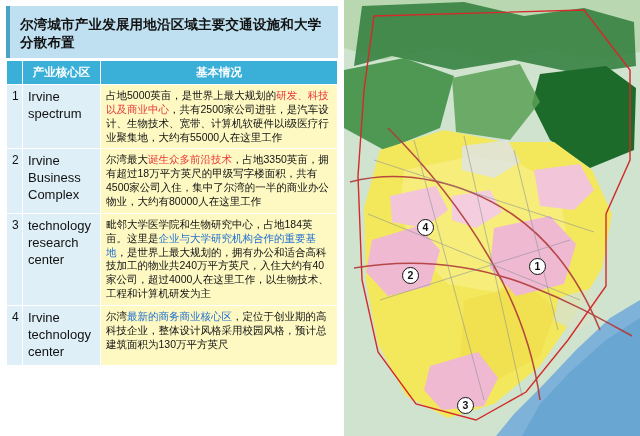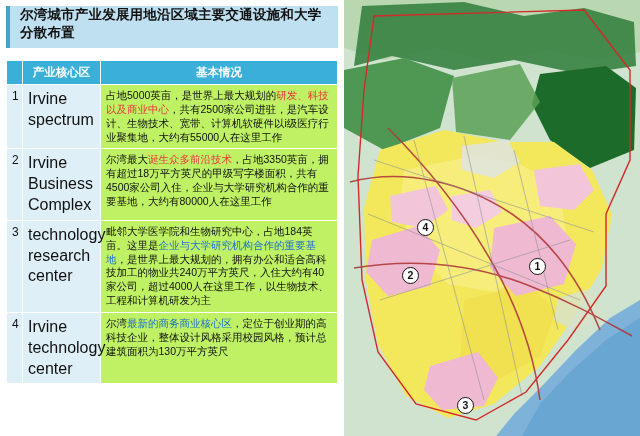--- a/index.html
+++ b/index.html
@@ -15,21 +15,21 @@
     width: 640px; height: 436px;
     background: #ffffff;
   }
 
   
   .title-band {
     position: absolute;
     left: 6px; top: 6px;
     width: 332px;
     background: #bfe0f0;
-    padding: 0 8px 6px 10px;
+    padding: 10px 8px 6px 10px;
     border-left: 4px solid #4aa3c7;
   }
   .title-band .title-text {
     font-size: 13.5px;
     font-weight: bold;
     color: #111111;
     line-height: 1.35;
     letter-spacing: 0.2px;
   }
 
@@ -61,27 +61,27 @@
 
   .cell-num {
     background: #dfeff7;
     font-size: 12px;
     color: #111;
     text-align: center;
     padding: 5px 2px;
   }
   .cell-name {
     background: #dfeff7;
-    font-size: 16px;
+    font-size: 13px;
     color: #111;
     line-height: 1.3;
     margin-left: 8px;
   }
   .cell-desc {
-    background: #bef264;
+    background: #fef9c3;
     font-size: 10.5px;
     color: #111;
     line-height: 1.32;
   }
   .hl-red { color: #e8383d; }
   .hl-blue { color: #1f6fd0; }
 
   
   .map-panel {
     position: absolute;
@@ -151,21 +151,21 @@
     </thead>
     <tbody id="table-body">
         <tr>
           <td class="cell-num">1</td>
           <td class="cell-name">Irvine spectrum</td>
           <td class="cell-desc"><span>占地5000英亩，是世界上最大规划的</span><span class="hl-red">研发、科技以及商业中心</span><span>，共有2500家公司进驻，是汽车设计、生物技术、宽带、计算机软硬件以i级医疗行业聚集地，大约有55000人在这里工作</span></td>
         </tr>
         <tr>
           <td class="cell-num">2</td>
           <td class="cell-name">Irvine Business Complex</td>
-          <td class="cell-desc"><span>尔湾最大</span><span class="hl-red">诞生众多前沿技术</span><span>，占地3350英亩，拥有超过18万平方英尺的甲级写字楼面积，共有4500家公司入住，企业与大学研究机构合作的重要基地，大约有80000人在这里工作</span></td>
+          <td class="cell-desc"><span>尔湾最大</span><span class="hl-red">诞生众多前沿技术</span><span>，占地3350英亩，拥有超过18万平方英尺的甲级写字楼面积，共有4500家公司入住，集中了尔湾的一半的商业办公物业，大约有80000人在这里工作</span></td>
         </tr>
         <tr>
           <td class="cell-num">3</td>
           <td class="cell-name">technology research center</td>
           <td class="cell-desc"><span>毗邻大学医学院和生物研究中心，占地184英亩。这里是</span><span class="hl-blue">企业与大学研究机构合作的重要基地</span><span>，是世界上最大规划的，拥有办公和适合高科技加工的物业共240万平方英尺，入住大约有40家公司，超过4000人在这里工作，以生物技术、工程和计算机研发为主</span></td>
         </tr>
         <tr>
           <td class="cell-num">4</td>
           <td class="cell-name">Irvine technology center</td>
           <td class="cell-desc"><span>尔湾</span><span class="hl-blue">最新的商务商业核心区</span><span>，定位于创业期的高科技企业，整体设计风格采用校园风格，预计总建筑面积为130万平方英尺</span></td>

